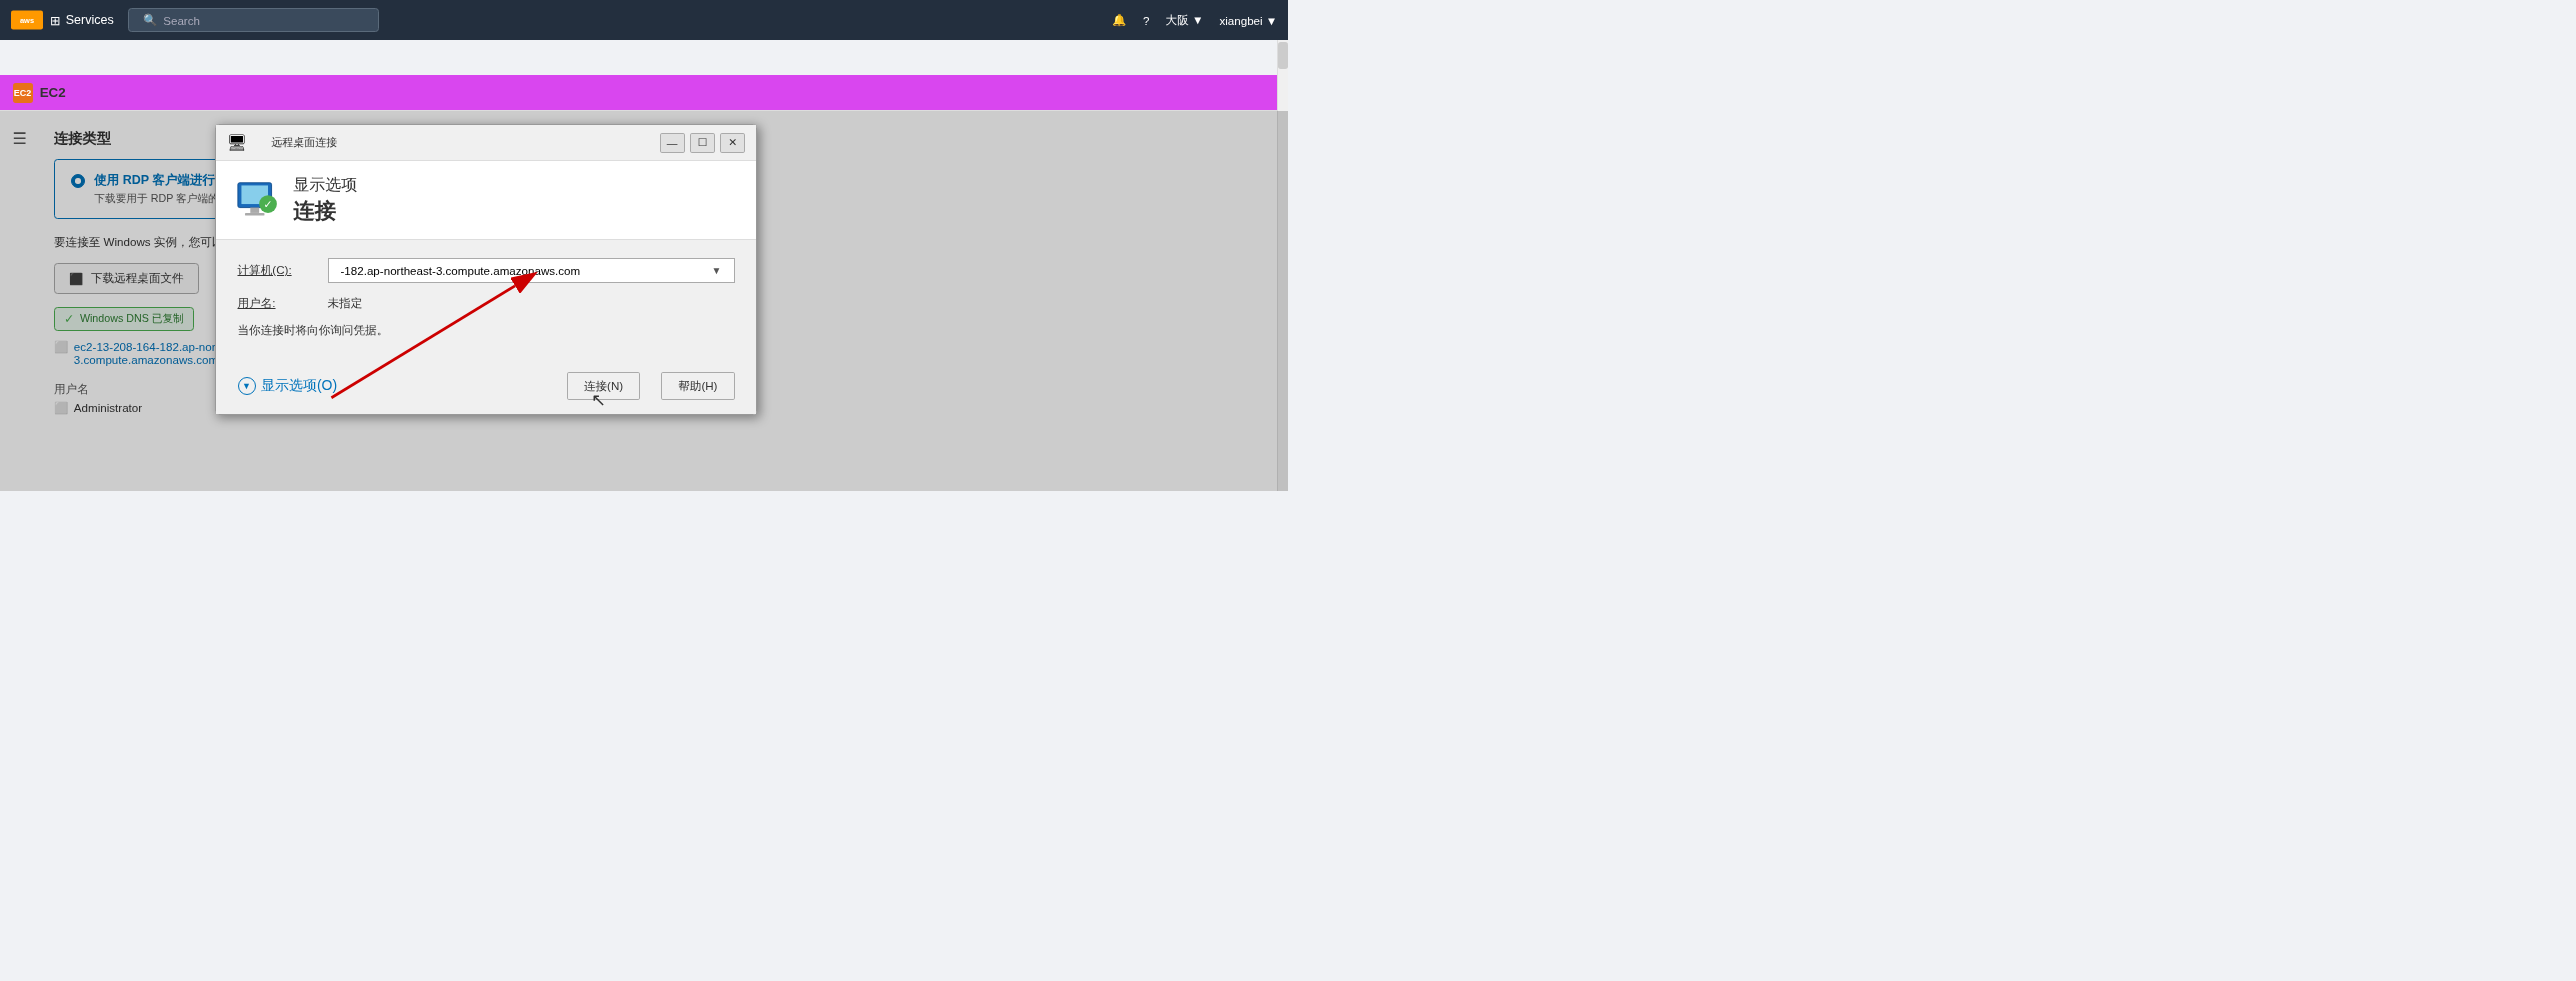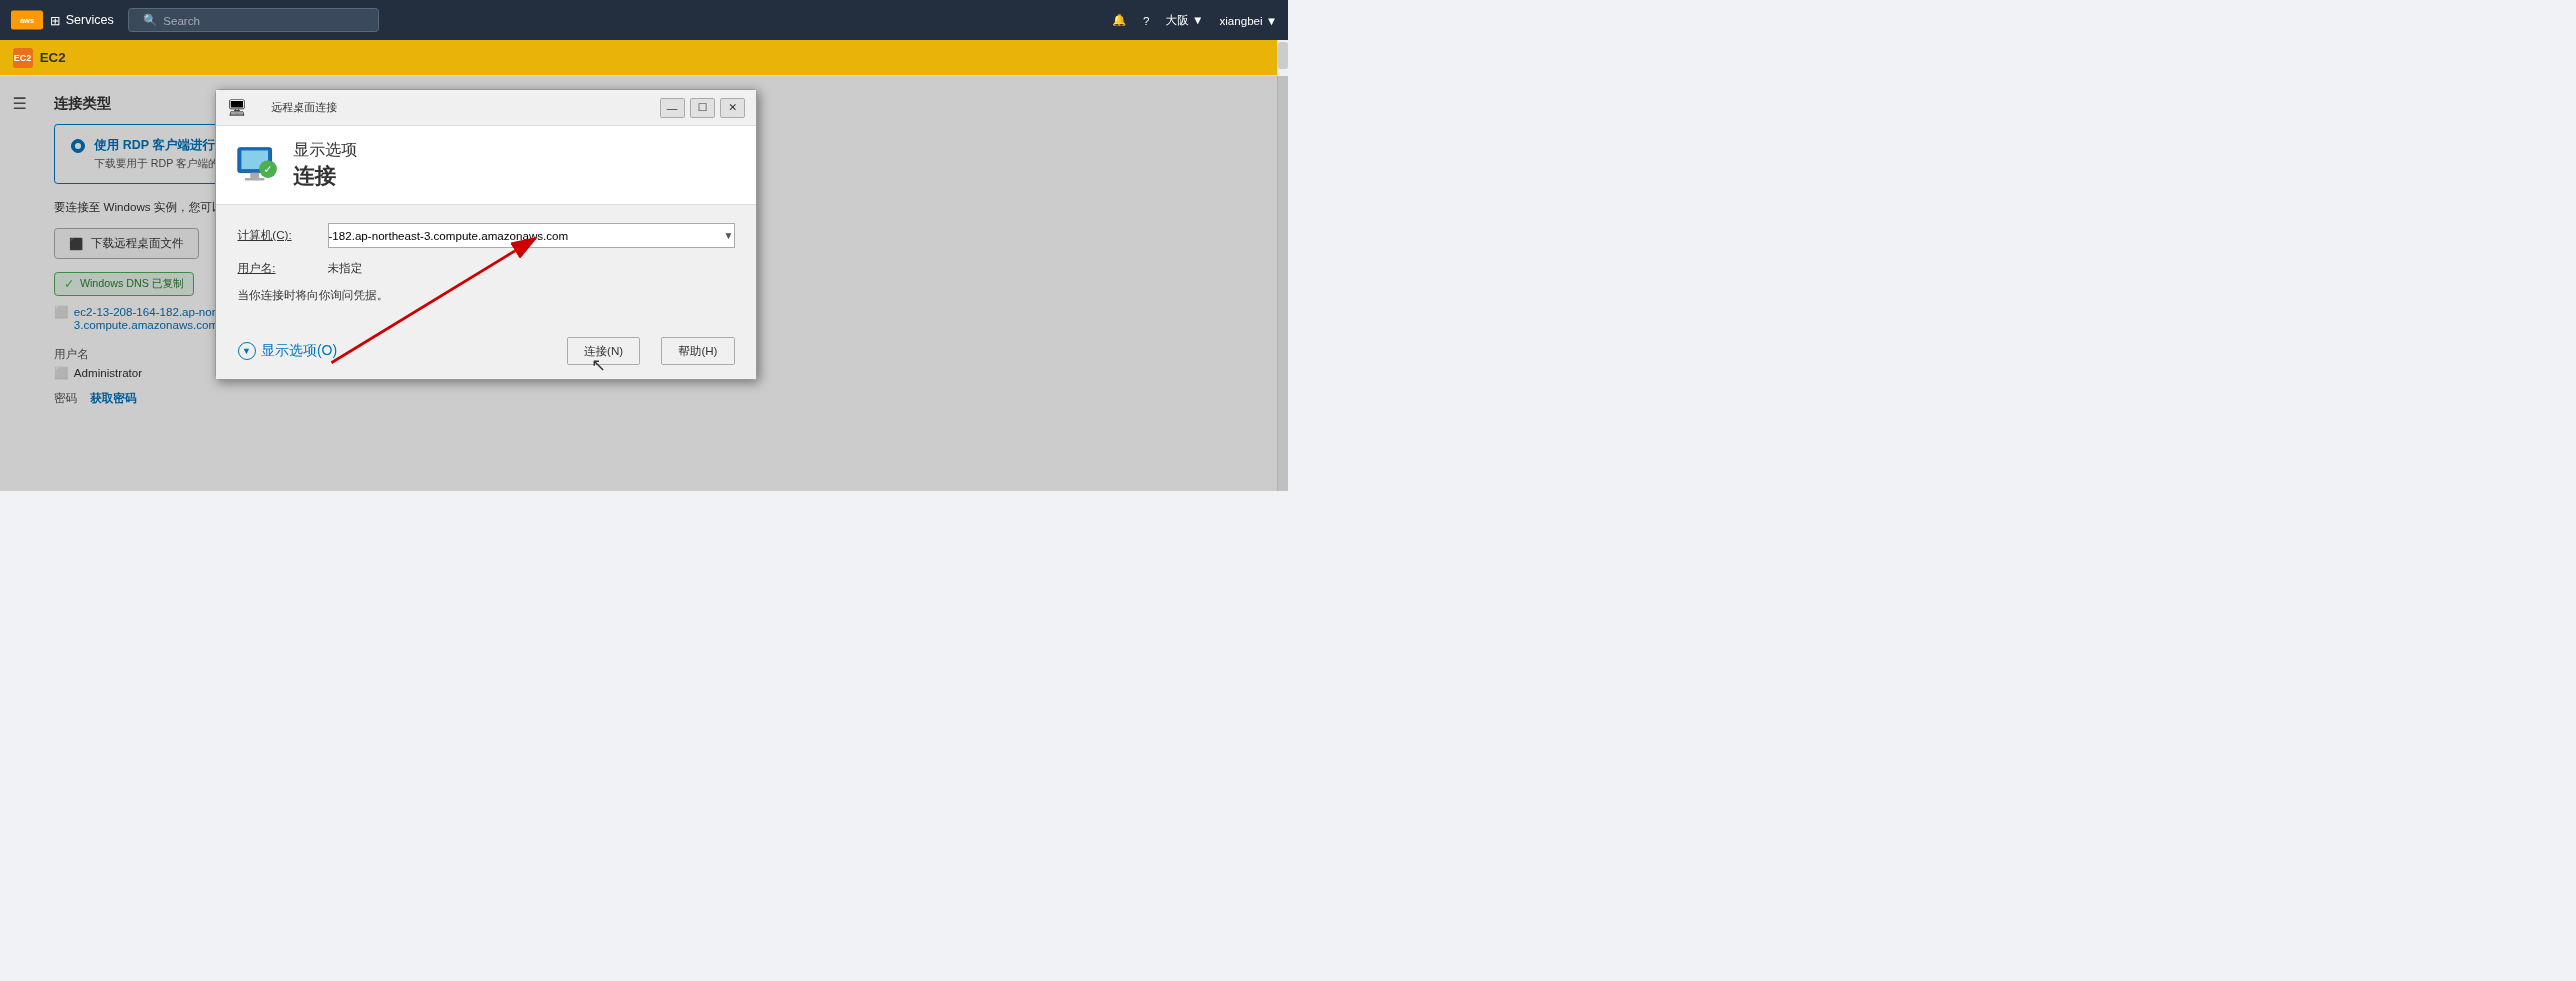--- a/index.html
+++ b/index.html
@@ -56,26 +56,27 @@
       font-size: 11.6px;
     }
     .nav-region {
       display: flex;
       align-items: center;
       gap: 3.6px;
     }
 
     
     .ec2-bar {
-      background: #eab308;
+      background: #d946ef;
       height: 36px;
       display: flex;
       align-items: center;
       padding: 0 12.5px;
       border-bottom: 0.9px solid #ddd;
+      margin-top: 35px;
     }
     .ec2-icon {
       width: 20px; height: 20px;
       background: #e8711a;
       border-radius: 2.7px;
       display: flex; align-items: center; justify-content: center;
       color: #fff; font-size: 9px; font-weight: bold;
       margin-right: 7.2px;
     }
     .ec2-label { font-size: 13.4px; font-weight: 600; color: #333; }
@@ -278,21 +279,21 @@
       flex: 1;
       display: flex;
       align-items: center;
     }
     .rdp-select {
       flex: 1;
       height: 25px;
       border: 0.9px solid #aaa;
       background: #fff;
       font-size: 11.6px;
-      padding: 0 0;
+      padding: 0 12px;
       display: flex;
       align-items: center;
       justify-content: space-between;
     }
     .rdp-select-arrow { color: #555; font-size: 10px; }
 
     .rdp-field-username { margin-bottom: 12.5px; }
     .rdp-username-value { font-size: 11.6px; color: #333; }
     .rdp-info-text { font-size: 11.6px; color: #333; margin-bottom: 16px; }
 
@@ -443,24 +444,20 @@
     <div class="info-row">
       <div>
         <div class="info-label">用户名</div>
         <div class="info-value">
           <span>⬜</span>
           <span>Administrator</span>
         </div>
       </div>
     </div>
 
-    <div>
-      <span class="pw-label">密码</span>
-      <a class="pw-link">获取密码</a>
-    </div>
 
   </div>
 
   <div class="rdp-overlay"></div>
 
   <div class="rdp-dialog">
 
     <div class="rdp-titlebar">
       <span class="rdp-title-icon">🖥</span>
       <span class="rdp-title-text">远程桌面连接</span>

